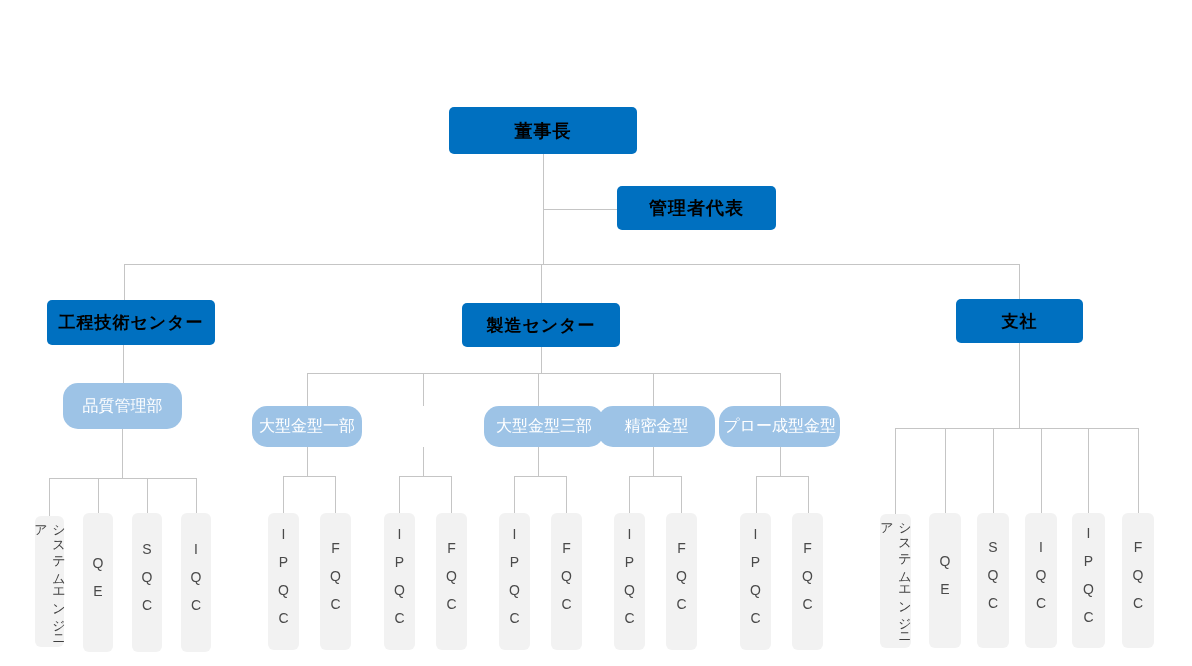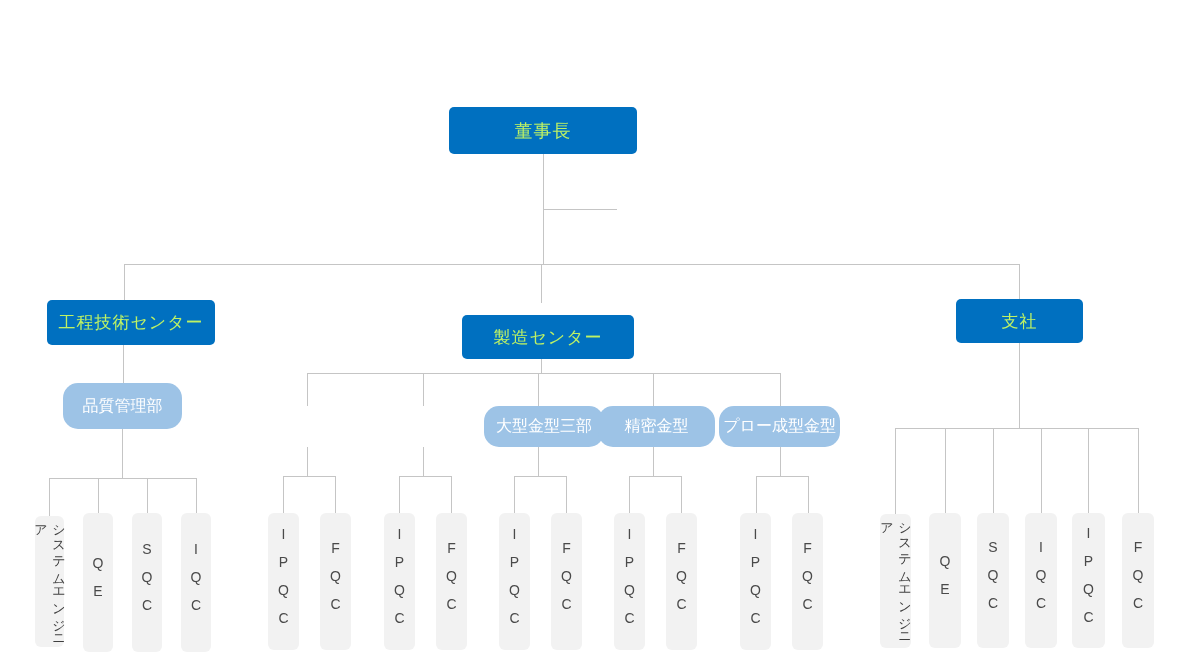--- a/index.html
+++ b/index.html
@@ -9,21 +9,21 @@
   }
   .title{
     position:absolute;left:153px;top:26px;width:800px;text-align:center;
     font-size:26px;font-weight:bold;color:#111111;letter-spacing:1px;
   }
   .node{
     position:absolute;display:flex;align-items:center;justify-content:center;
     border-radius:5px;box-sizing:border-box;text-align:center;
   }
   .blue{
-    background:#0070C0;color:#bef264;font-weight:normal;font-size:17px;
+    background:#0070C0;color:#000000;font-weight:bold;font-size:17px;
     letter-spacing:1px;
   }
   .blue.lvl1{font-size:18px;}
   .lblue{
     background:#9DC3E6;color:#ffffff;font-weight:normal;font-size:16px;
     font-family:"Liberation Serif","DejaVu Serif",serif;border-radius:15px;
   }
   .vbox{
     position:absolute;background:#F2F2F2;border-radius:6px;color:#3f3f3f;
     display:flex;align-items:center;justify-content:center;
@@ -96,27 +96,29 @@
   <div class="vline" style="left:1019px;top:343px;height:85px;"></div>
   <div class="hline" style="left:895px;top:428px;width:243px;"></div>
   <div class="vline" style="left:895px;top:428px;height:86px;"></div>
   <div class="vline" style="left:945px;top:428px;height:85px;"></div>
   <div class="vline" style="left:993px;top:428px;height:85px;"></div>
   <div class="vline" style="left:1041px;top:428px;height:85px;"></div>
   <div class="vline" style="left:1088px;top:428px;height:85px;"></div>
   <div class="vline" style="left:1138px;top:428px;height:85px;"></div>
 
   <div class="node blue lvl1" style="left:449px;top:107px;width:188px;height:47px;">董事長</div>
+  <div class="node blue lvl1" style="left:617px;top:186px;width:159px;height:44px;">管理者代表</div>
 
   <div class="node blue" style="left:47px;top:300px;width:168px;height:45px;">工程技術センター</div>
-  <div class="node blue" style="left:462px;top:303px;width:172px;height:44px;margin-top:12px;">製造センター</div>
+  <div class="node blue" style="left:462px;top:303px;width:158px;height:44px;">製造センター</div>
   <div class="node blue" style="left:956px;top:299px;width:127px;height:44px;">支社</div>
 
   <div class="node lblue" style="left:63px;top:383px;width:119px;height:46px;">品質管理部</div>
 
+  <div class="node lblue" style="left:252px;top:406px;width:110px;height:41px;">大型金型一部</div>
   <div class="node lblue" style="left:484px;top:406px;width:120px;height:41px;">大型金型三部</div>
   <div class="node lblue" style="left:598px;top:406px;width:117px;height:41px;">精密金型</div>
   <div class="node lblue" style="left:719px;top:406px;width:121px;height:41px;">プロー成型金型</div>
 
   <div class="vbox jp" style="left:35px;top:516px;width:29px;height:131px;">システムエンジニア</div>
   <div class="vbox latin" style="left:83px;top:513px;width:30px;height:139px;">QE</div>
   <div class="vbox latin" style="left:132px;top:513px;width:30px;height:139px;">SQC</div>
   <div class="vbox latin" style="left:181px;top:513px;width:30px;height:139px;">IQC</div>
 
   <div class="vbox latin" style="left:268px;top:513px;width:31px;height:137px;">IPQC</div>

